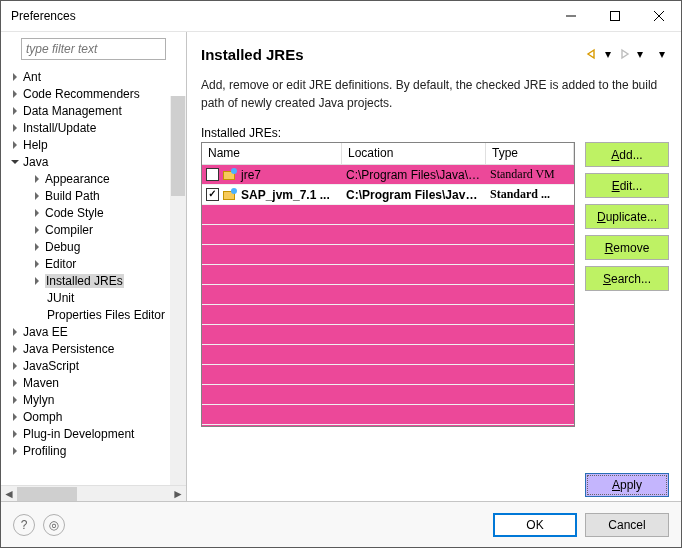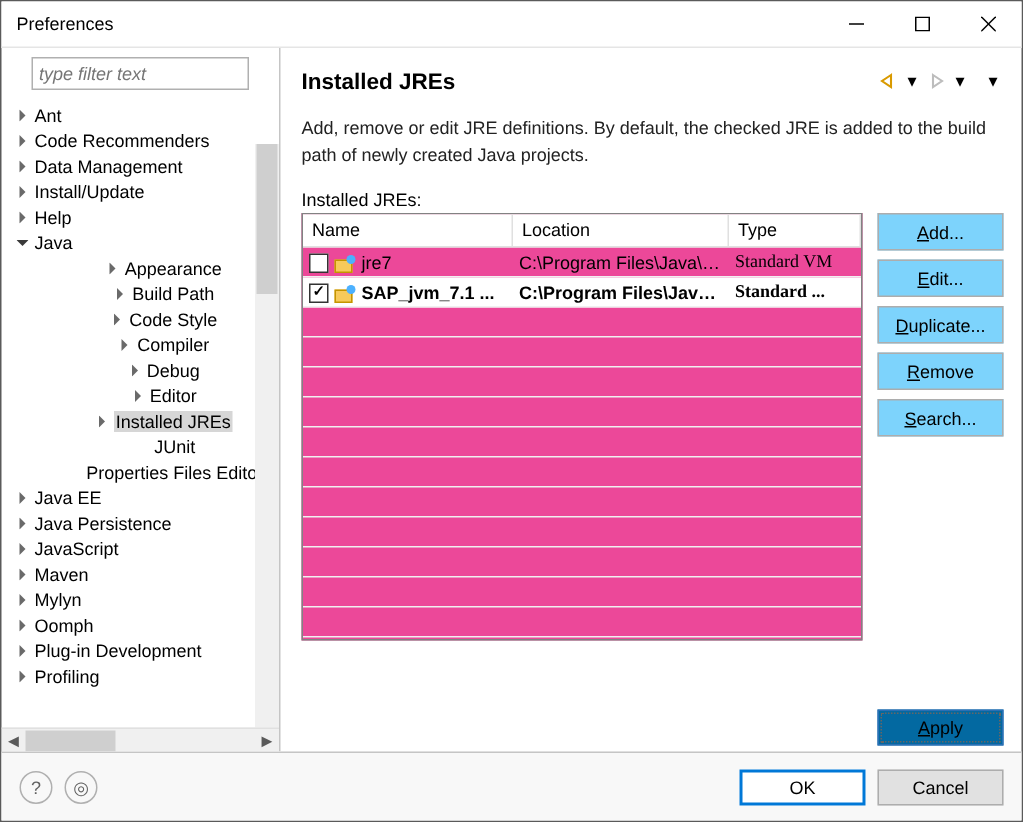--- a/index.html
+++ b/index.html
@@ -11,21 +11,21 @@
   .win-btn { width: 44px; height: 30px; display: flex; align-items: center; justify-content: center; cursor: default; }
   .win-btn svg { width: 10px; height: 10px; }
   .content { flex: 1; display: flex; overflow: hidden; }
   .left-pane { width: 186px; border-right: 1px solid #c5c5c5; display: flex; flex-direction: column; }
   .filter-wrap { padding: 6px 20px; }
   .filter-input { width: 100%; height: 22px; border: 1px solid #b0b0b0; padding: 2px 4px; font-size: 12px; font-style: italic; color: #6a6a6a; }
   .tree-wrap { flex: 1; position: relative; }
   .tree { position: absolute; inset: 0 0 16px 0; overflow: hidden; padding: 2px 0; }
   .tree-item { height: 17px; display: flex; align-items: center; font-size: 12px; white-space: nowrap; overflow: hidden; }
   .tree-item.lvl1 { padding-left: 24px; }
-  .tree-item.lvl2 { padding-left: 46px; justify-content: center; }
+  .tree-item.lvl2 { padding-left: 46px; }
   .tree-item.selected .label { background: #d6d6d6; padding: 0 1px; }
   .twisty { width: 12px; display: inline-flex; justify-content: center; margin-left: -14px; position: relative; left: -2px; color: #5a5a5a; }
   .twisty svg { width: 8px; height: 8px; }
   .hscroll { position: absolute; bottom: 0; left: 0; right: 0; height: 16px; border-top: 1px solid #e0e0e0; background: #f0f0f0; display: flex; align-items: center; }
   .hscroll .arrow { width: 16px; height: 16px; display: flex; align-items: center; justify-content: center; color: #5a5a5a; }
   .hscroll .thumb { width: 60px; height: 14px; background: #cfcfcf; margin-left: 0; }
   .vscroll { position: absolute; right: 0; top: 30px; bottom: 16px; width: 16px; background: #f0f0f0; display: flex; flex-direction: column; align-items: center; }
   .vscroll .thumb { width: 14px; height: 100px; background: #cfcfcf; margin-top: 0; }
   .right-pane { flex: 1; display: flex; flex-direction: column; padding: 8px 12px 4px 14px; position: relative; }
   .page-header { display: flex; align-items: center; justify-content: space-between; height: 28px; }
@@ -36,33 +36,33 @@
   .table-label { font-size: 12px; margin-bottom: 2px; }
   .table-area { display: flex; gap: 10px; flex: 1; align-items: flex-start; }
   .table-container { border: 1px solid #828282; width: 374px; height: 285px; background: #ec4899; position: relative; }
   .table-head { display: flex; height: 22px; background: #fff; border-bottom: 1px solid #e0e0e0; }
   .th { border-right: 1px solid #e0e0e0; padding: 3px 6px; font-size: 12px; background: #fff; }
   .th.name { width: 140px; }
   .th.loc { width: 144px; }
   .th.type { flex: 1; }
   .table-body .row { display: flex; height: 20px; align-items: center; border-bottom: 1px solid #f0f0f0; }
   .row .cell { padding: 0 4px; font-size: 12px; white-space: nowrap; overflow: hidden; text-overflow: ellipsis; }
-  .cell.name { width: 140px; display: flex; align-items: flex-end; gap: 4px; }
+  .cell.name { width: 140px; display: flex; align-items: flex-start; gap: 4px; }
   .cell.loc { width: 144px; }
   .cell.type { flex: 1; font-family: Liberation Serif, serif; }
   .row.checked { font-weight: 700; background: #fff; }
   .checkbox { width: 13px; height: 13px; border: 1px solid #333; display: inline-flex; align-items: center; justify-content: center; background: #fff; flex-shrink: 0; }
   .checkbox.checked::after { content: "✓"; font-size: 10px; line-height: 1; }
   .jre-icon { width: 14px; height: 12px; display:inline-block; position:relative; flex-shrink:0; }
   .jre-icon::before { content:""; position:absolute; left:0; top:3px; width:10px; height:7px; background:#f7ca5a; border:1px solid #c49400; }
   .jre-icon::after { content:""; position:absolute; right:0; top:0; width:6px; height:6px; background:#4cb1ff; border-radius:50%; }
   .side-buttons { display: flex; flex-direction: column; gap: 6px; }
-  .btn { width: 84px; height: 25px; border: 1px solid #adadad; background: #7dd3fc; font-size: 12px; cursor: default; text-align: center; line-height: 23px;}
+  .btn { width: 84px; height: 25px; border: 1px solid #adadad; background: #bef264; font-size: 12px; cursor: default; text-align: center; line-height: 23px;}
   .bottom-right { display: flex; justify-content: flex-end; margin-top: auto; padding-top: 10px; }
-  .apply-btn { width: 84px; height: 24px; border: 1px solid #2a6fb5; background: #0369a1; font-size: 12px; outline:1px dotted #666; outline-offset:-3px; }
+  .apply-btn { width: 84px; height: 24px; border: 1px solid #2a6fb5; background: #c4b5fd; font-size: 12px; outline:1px dotted #666; outline-offset:-3px; }
   .footer { border-top: 1px solid #c5c5c5; background: #f8f8f8; height: 46px; display: flex; align-items: center; padding: 0 12px; gap: 8px; }
   .footer-left { display: flex; gap: 8px; flex: 1; }
   .footer-icon { width: 22px; height: 22px; border: 1px solid #b0b0b0; border-radius: 50%; display: flex; align-items: center; justify-content: center; color: #616161; font-size: 12px; }
   .footer-btn { width: 84px; height: 24px; border: 1px solid #adadad; background: #e1e1e1; font-size: 12px; }
   .footer-btn.default { border: 1px solid #0078d7; background: #fff; box-shadow: inset 0 0 0 1px #0078d7; text-align: center; }
   .mnemonic { text-decoration: underline; }
 </style>
 </head>
 <body>
 

